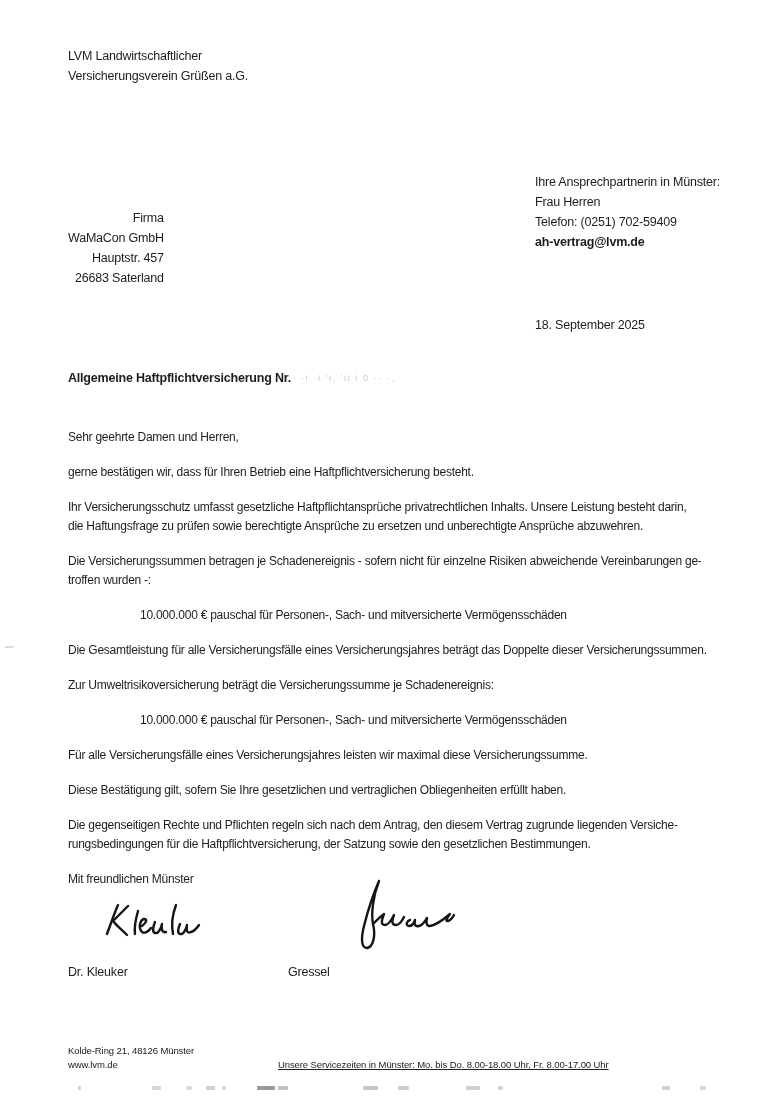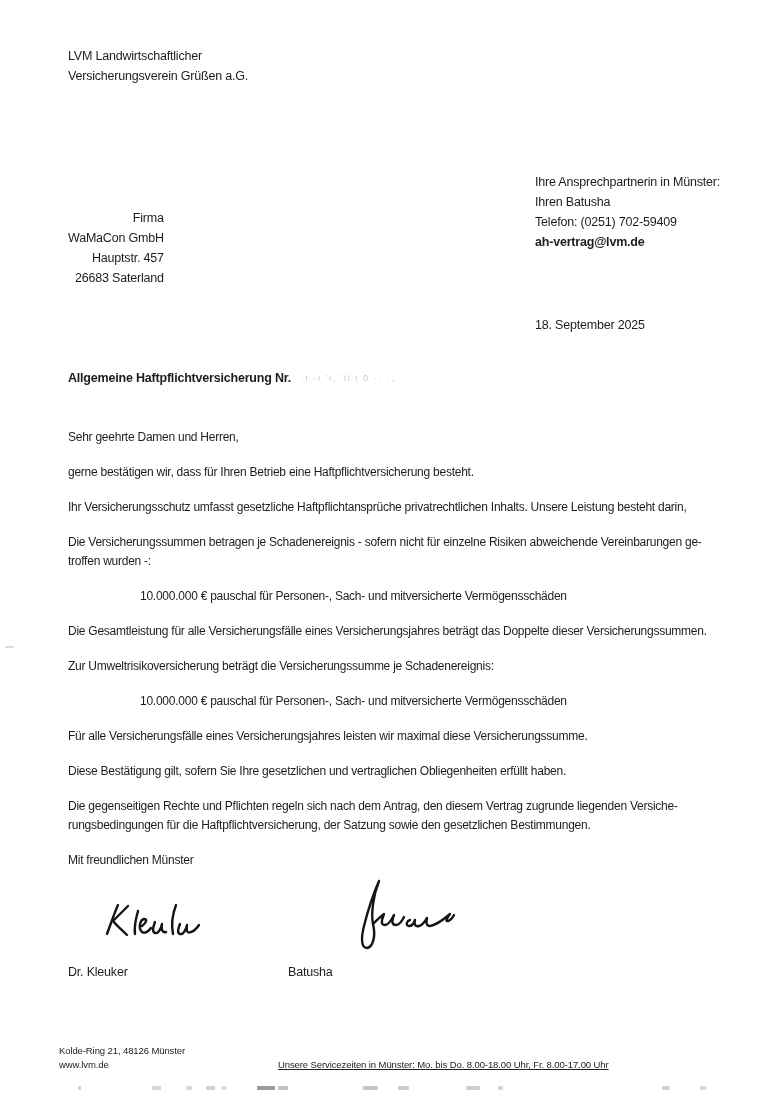--- a/index.html
+++ b/index.html
@@ -30,40 +30,40 @@
   .para { margin:0 0 16px 0; }
   .line { line-height:19px; white-space:nowrap; }
   .indent .line { padding-left:72px; }
 
   .sig-svg path { fill:none; stroke:#151515; stroke-width:2.4; stroke-linecap:round; stroke-linejoin:round; }
   .sig-left  { left:100px; top:898px; }
   .sig-right { left:326px; top:876px; }
   .signer-left  { left:68px;  top:962px; }
   .signer-right { left:288px; top:962px; }
 
-  .footer-left  { left:59px;  top:1044px; }
+  .footer-left  { left:68px;  top:1044px; }
   .footer-right { left:278px; top:1058px; white-space:nowrap;text-decoration:underline; }
 
   .fold-mark { left:5px; top:646px; width:9px; height:2px; background:#dcdcdc; }
 
   .fragment { position:absolute; top:1086px; height:4px; border-radius:1px; }
 </style>
 </head>
 <body>
 
 <div class="page">
 
   <div class="abs sender txt">
     <div>LVM Landwirtschaftlicher</div>
     <div>Versicherungsverein Grüßen a.G.</div>
   </div>
 
   <div class="abs contact txt">
     <div>Ihre Ansprechpartnerin in Münster:</div>
-    <div>Ihren Batusha</div>
+    <div>Frau Herren</div>
     <div>Telefon: (0251) 702-59409</div>
     <div class="bold">ah-vertrag@lvm.de</div>
   </div>
 
   <div class="abs recipient txt">
     <div>Firma</div>
     <div>WaMaCon GmbH</div>
     <div>Hauptstr. 457</div>
     <div>26683 Saterland</div>
   </div>
@@ -78,20 +78,21 @@
     <div class="para">
       <div class="line">Sehr geehrte Damen und Herren,</div>
     </div>
 
     <div class="para">
       <div class="line">gerne bestätigen wir, dass für Ihren Betrieb eine Haftpflichtversicherung besteht.</div>
     </div>
 
     <div class="para">
       <div class="line">Ihr Versicherungsschutz umfasst gesetzliche Haftpflichtansprüche privatrechtlichen Inhalts. Unsere Leistung besteht darin,</div>
+      <div class="line">die Haftungsfrage zu prüfen sowie berechtigte Ansprüche zu ersetzen und unberechtigte Ansprüche abzuwehren.</div>
     </div>
 
     <div class="para">
       <div class="line">Die Versicherungssummen betragen je Schadenereignis - sofern nicht für einzelne Risiken abweichende Vereinbarungen ge-</div>
       <div class="line">troffen wurden -:</div>
     </div>
 
     <div class="para indent">
       <div class="line">10.000.000 € pauschal für Personen-, Sach- und mitversicherte Vermögensschäden</div>
     </div>
@@ -136,21 +137,21 @@
     <path d="M80,26 C78,31 77,35 80,36 C83,37 86,32 87,27 C86,32 87,36 91,34 C94,33 97,30 99,27"></path>
   </svg>
 
   <svg class="abs sig-svg sig-right" width="130" height="78" viewBox="0 0 130 78">
     <path d="M53,5 C49,14 42,34 38,50 C35,62 35,72 41,72 C47,71 50,60 47,48 C45,38 47,20 53,5"></path>
     <path d="M47,48 C52,43 55,40 58,38 C56,43 54,49 59,49 C63,49 66,43 68,39 C66,44 65,49 70,49 C73,49 76,45 78,41"></path>
     <path d="M84,44 C81,45 79,49 83,50 C86,50 88,47 89,44 C88,48 89,51 93,50 C97,49 99,45 101,42 C100,46 100,50 104,50 C110,49 117,44 124,38 C121,42 119,46 122,45 C125,44 127,41 128,39"></path>
   </svg>
 
   <div class="abs signer-left txt">Dr. Kleuker</div>
-  <div class="abs signer-right txt">Batusha</div>
+  <div class="abs signer-right txt">Gressel</div>
 
   <div class="abs footer-left small">
     <div>Kolde-Ring 21, 48126 Münster</div>
     <div>www.lvm.de</div>
   </div>
   <div class="abs footer-right small">Unsere Servicezeiten in Münster: Mo. bis Do. 8.00-18.00 Uhr, Fr. 8.00-17.00 Uhr</div>
 
   <div class="abs fold-mark"></div>
   <div>
     <div class="fragment" style="left:78px;width:3px;background:#d0d0d0;"></div>

